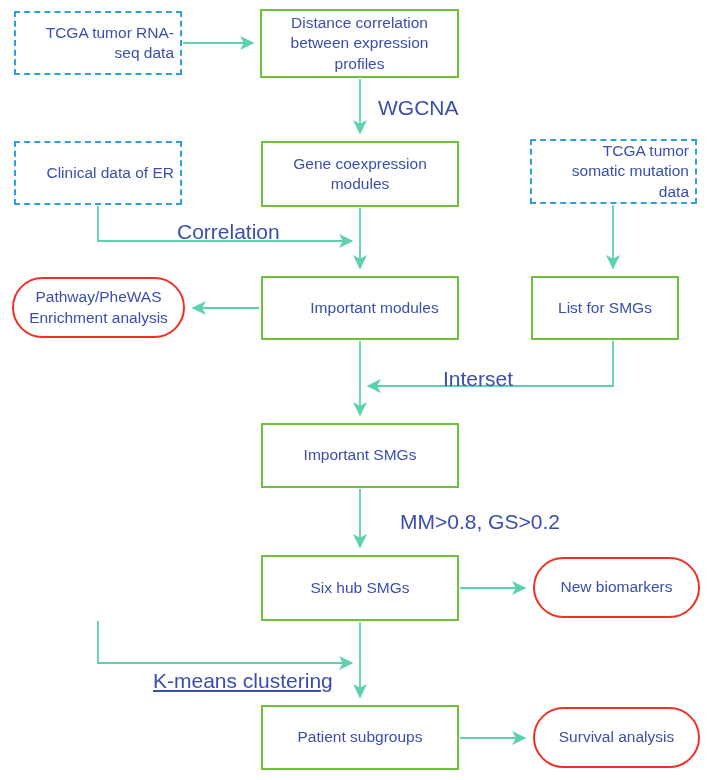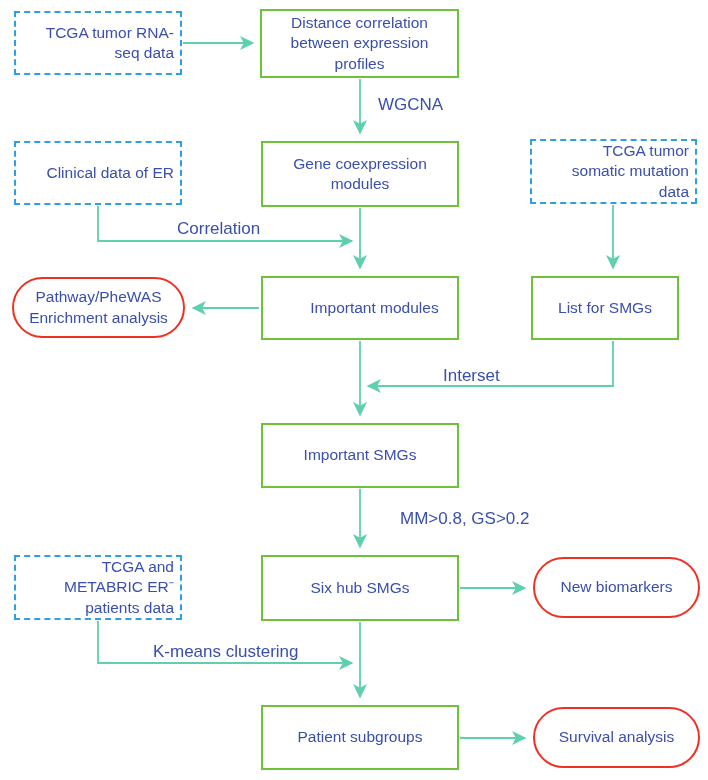--- a/index.html
+++ b/index.html
@@ -51,21 +51,21 @@
     border-radius: 34px;
   }
   .node-label {
     display: block;
     width: 100%;
     white-space: pre-line;
   }
   .edge-label {
     position: absolute;
     color: #3a4fad;
-    font-size: 17px;
+    font-size: 21px;
     line-height: 1.2;
     white-space: nowrap;
     background: transparent;
     z-index: 4;
   }
 </style>
 </head>
 <body>
 
 <div id="canvas">
@@ -143,25 +143,20 @@
   </div>
 
   <div class="node node-solid" style="left:531px; top:276px; width:148px; height:64px;">
     <span class="node-label">List for SMGs</span>
   </div>
 
   <div class="node node-solid" style="left:261px; top:423px; width:198px; height:65px;">
     <span class="node-label">Important  SMGs</span>
   </div>
 
-  <div class="node node-dashed" style="left:14px; top:555px; width:168px; height:65px;">
-    <span class="node-label">TCGA and
-METABRIC ER⁻
-patients data</span>
-  </div>
 
   <div class="node node-solid" style="left:261px; top:555px; width:198px; height:66px;">
     <span class="node-label">Six hub SMGs</span>
   </div>
 
   <div class="node node-round" style="left:533px; top:557px; width:167px; height:61px;">
     <span class="node-label">New biomarkers</span>
   </div>
 
   <div class="node node-solid" style="left:261px; top:705px; width:198px; height:65px;">
@@ -173,15 +168,15 @@
   </div>
 
   <div class="edge-label" style="left:378px; top:95px;">WGCNA</div>
 
   <div class="edge-label" style="left:177px; top:219px;">Correlation</div>
 
   <div class="edge-label" style="left:443px; top:366px;">Interset</div>
 
   <div class="edge-label" style="left:372px; top:509px;margin-left:28px;">MM&gt;0.8, GS&gt;0.2</div>
 
-  <div class="edge-label" style="left:153px; top:642px;">K-means clustering</div>
+  <div class="edge-label" style="left:153px; top:668px;text-decoration:underline;">K-means clustering</div>
 
 </div>
 
 </body></html>

